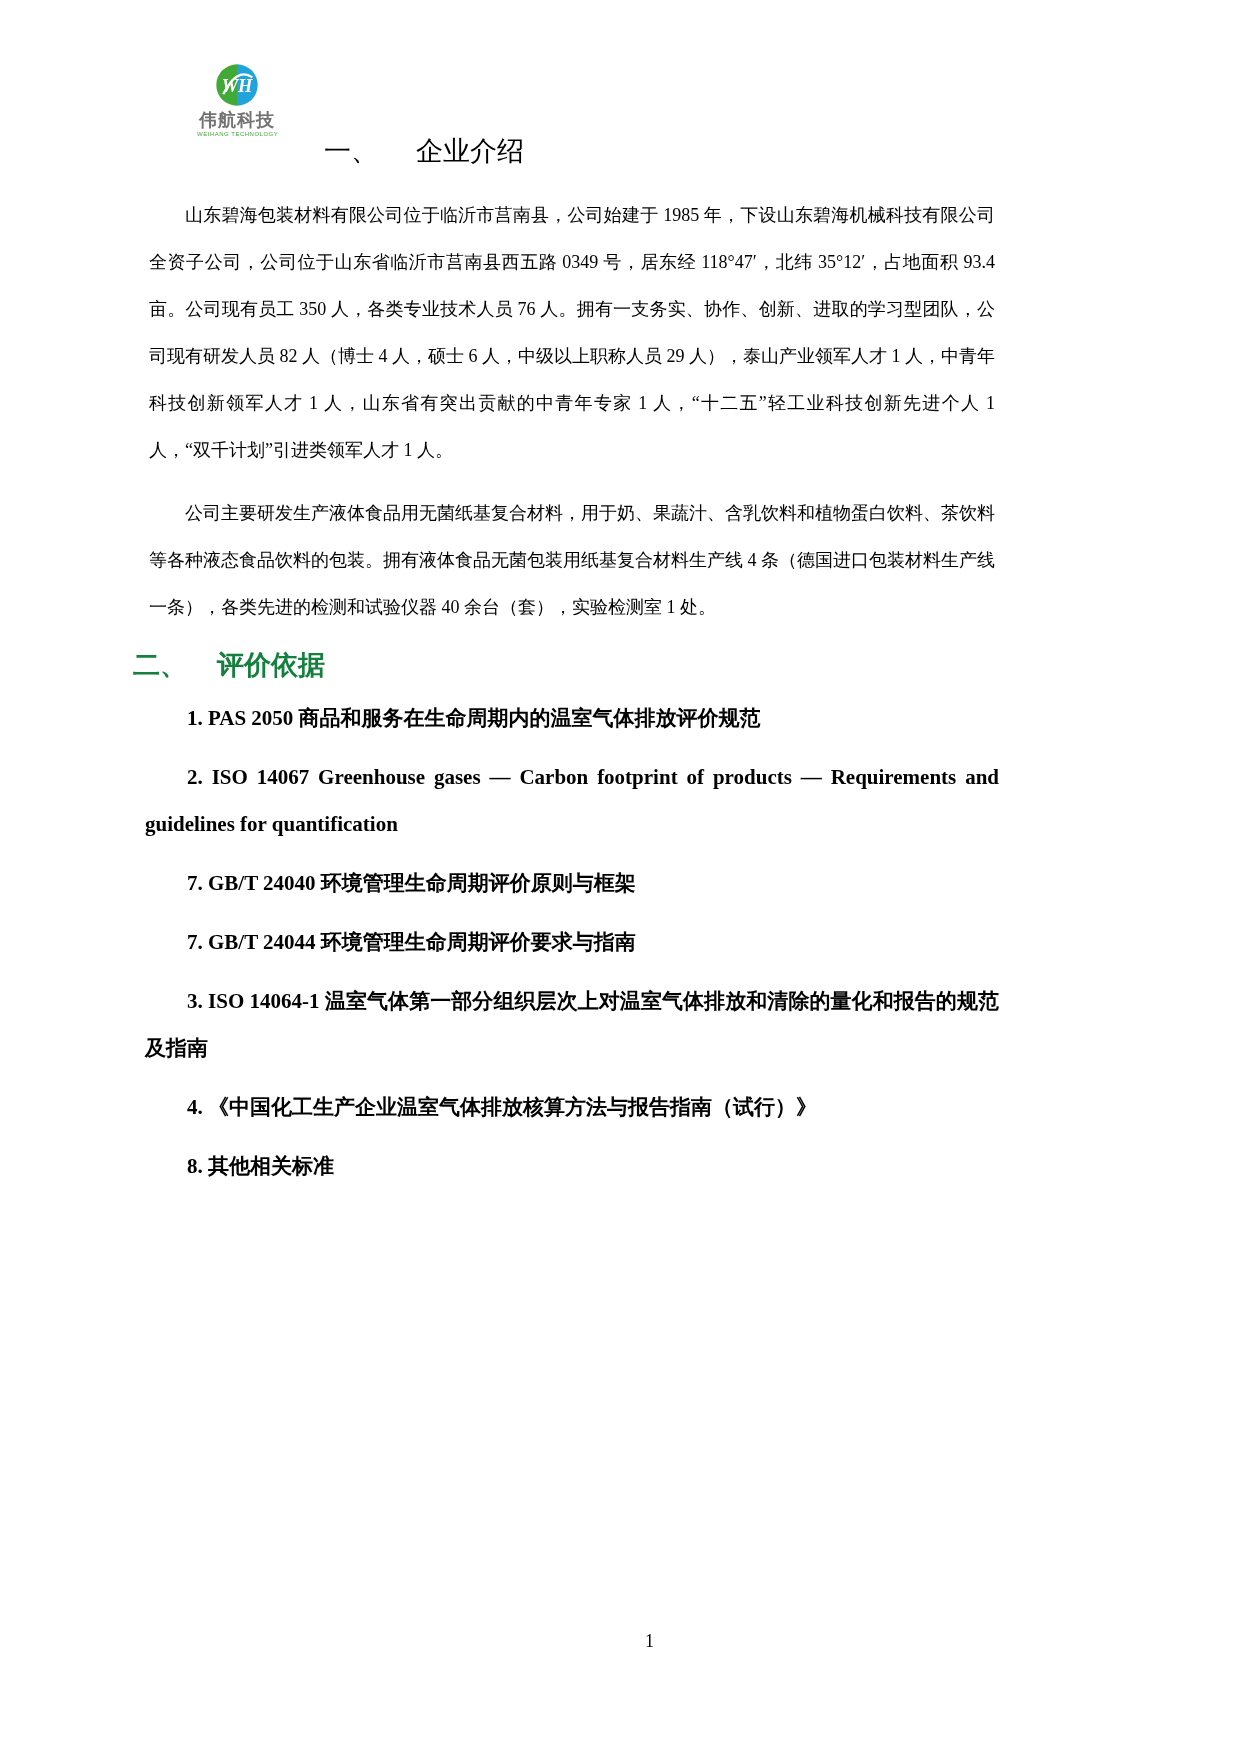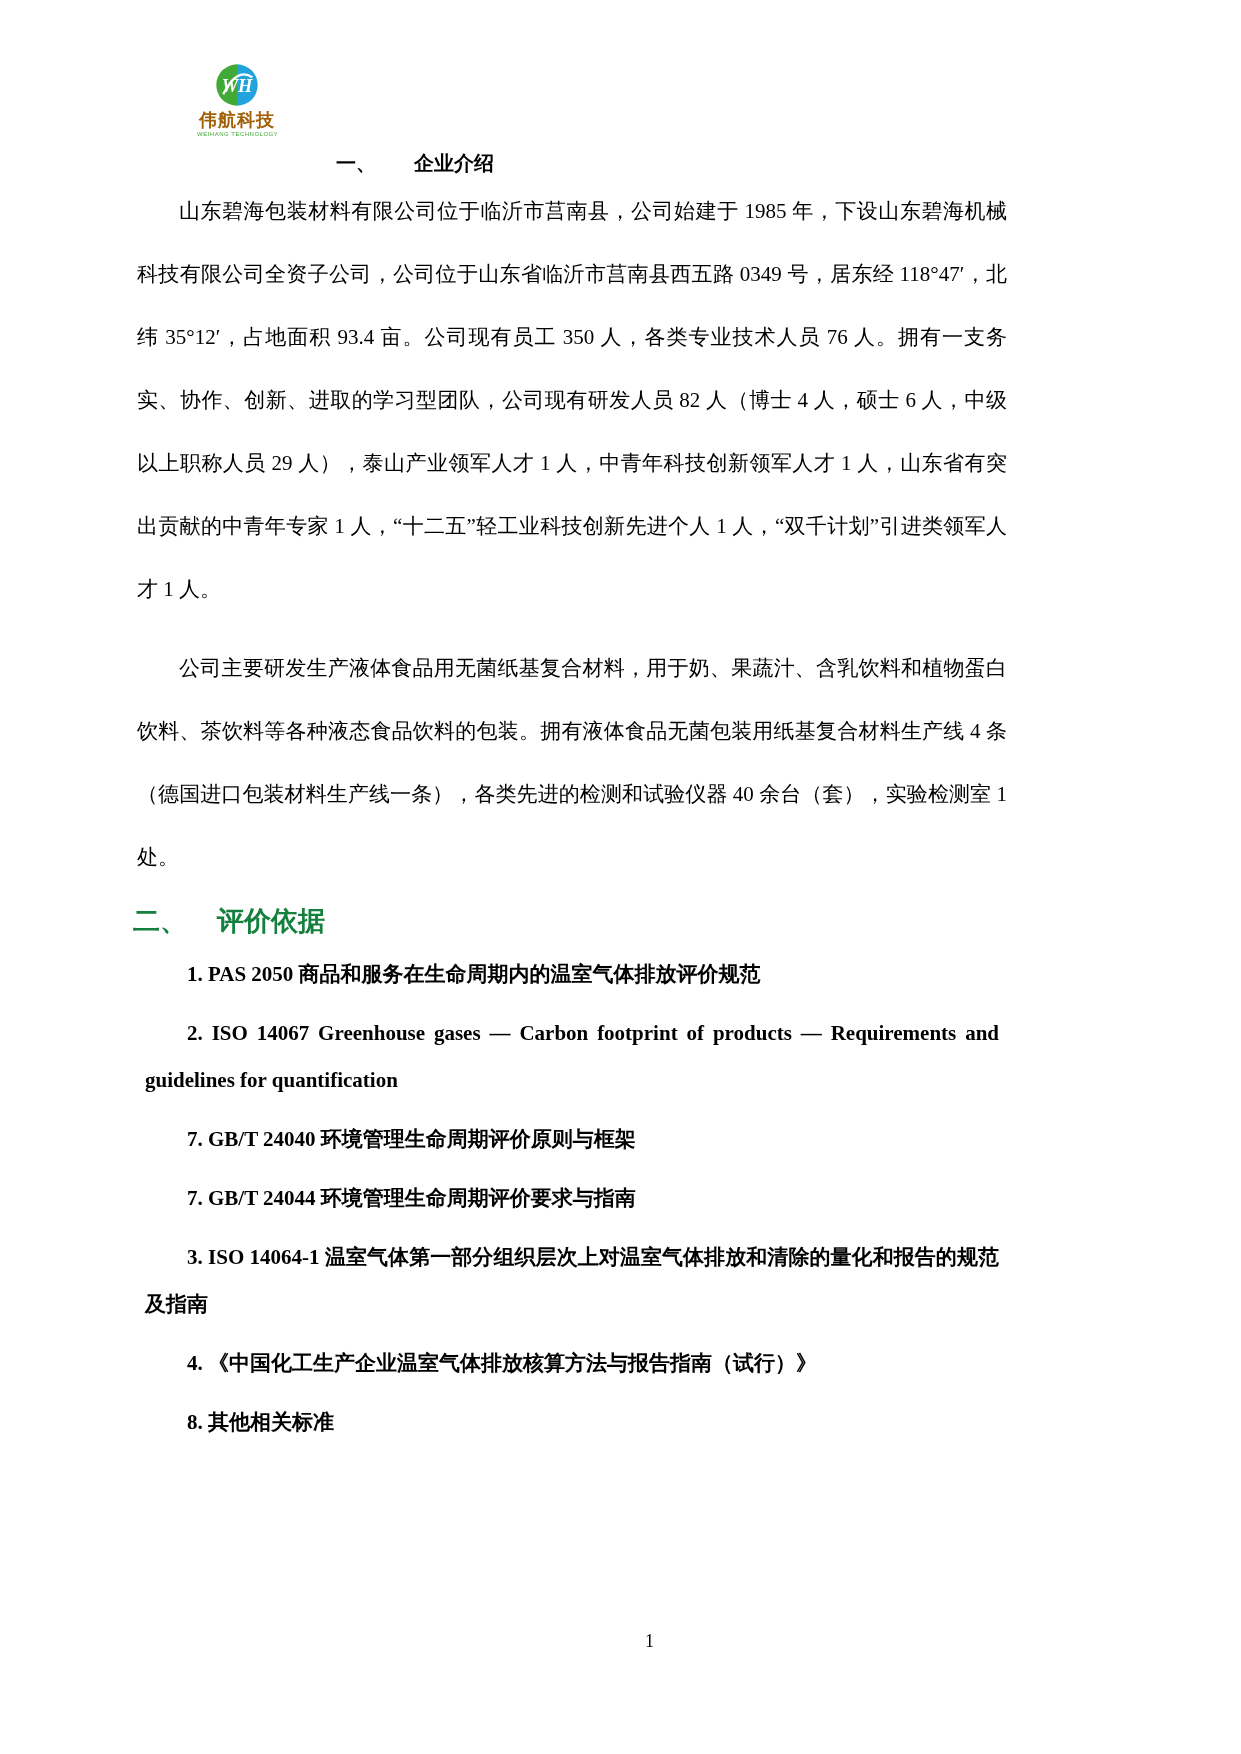--- a/index.html
+++ b/index.html
@@ -10,43 +10,43 @@
     font-family:"Liberation Serif","DejaVu Serif",serif;
     color:#000;
     overflow:hidden;
   }
   
   .logo { position:absolute; left:197px; top:62px; width:80px; text-align:center; }
   .logo svg { width:46px; height:46px; display:block; margin:0 auto; }
   .logo-cn {
     font-family:"Liberation Sans","DejaVu Sans",sans-serif;
     font-weight:bold; font-size:18px; line-height:1.1;
-    color:#a16207; letter-spacing:1px; margin-top:3px; white-space:nowrap;
+    color:#737373; letter-spacing:1px; margin-top:3px; white-space:nowrap;
   }
   .logo-en {
     font-family:"Liberation Sans","DejaVu Sans",sans-serif;
     font-size:6px; color:#41a936; letter-spacing:0.5px; white-space:nowrap;
   }
   
   .h1 {
-    position:absolute; left:320px; top:130px; margin:16px;
+    position:absolute; left:320px; top:130px; margin:4px;
     font-family:"Liberation Sans","DejaVu Sans",sans-serif;
-    font-weight:bold; font-size:20px; line-height:34px; color:#000;
+    font-weight:normal; font-size:27px; line-height:34px; color:#000;
   }
   .h1 .h-num { margin-right:38px; }
   .h2 {
     margin:14px 0 8px 0;
     font-family:"Liberation Sans","DejaVu Sans",sans-serif;
     font-weight:bold; font-size:27px; line-height:36px; color:#15803d;
   }
   .h2 .h-num { margin-right:30px; }
   
   .content { position:absolute; left:133px; top:176px; width:878px; }
   .para {
-    margin:4px; font-size:21px; line-height:63px;
+    margin:16px; font-size:18px; line-height:47px;
     text-align:justify; text-indent:2em;
   }
   .para + .para { margin-top:16px; }
   .list-item {
     margin:12px; font-size:21px; line-height:47px;
     text-align:justify; text-indent:2em;font-weight:bold;
   }
   .page-number {
     position:absolute; left:645px; top:1630px;
     font-size:18px; line-height:22px; color:#000;

